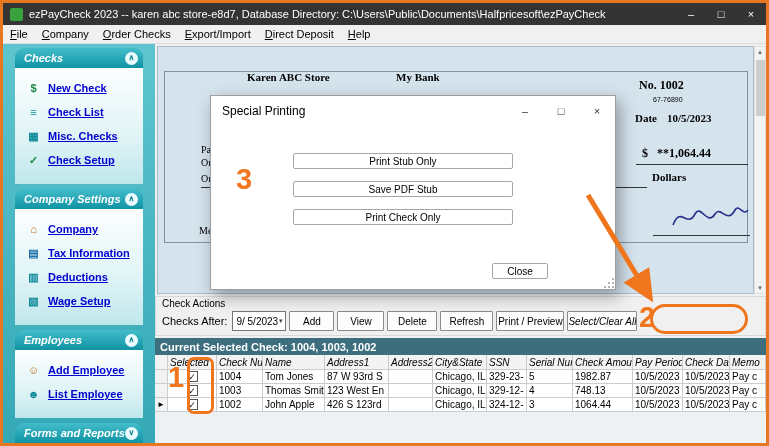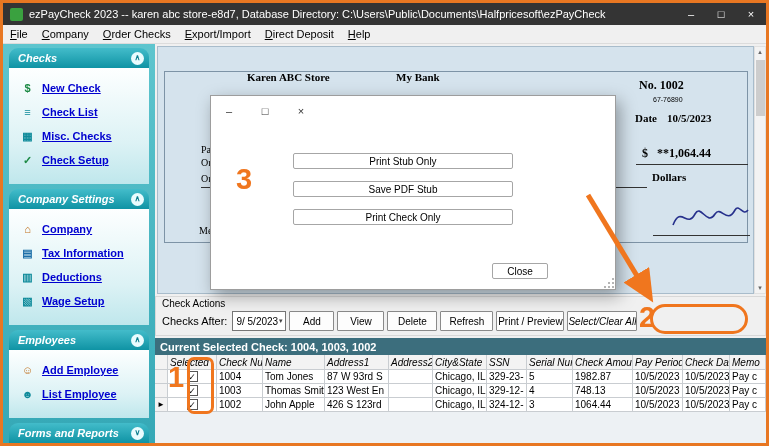--- a/index.html
+++ b/index.html
@@ -14,21 +14,21 @@
   .win-btn{ width:30px; text-align:center; font-size:11px; line-height:22px; cursor:default; }
 
   
   .menubar{ display:flex; align-items:center; height:19px; background:#f0f0f0; border-bottom:1px solid #dcdcdc; font-size:11px; }
   .menu-item{ padding:2px 7px; }
   .menu-item::first-letter{ text-decoration:underline; }
 
   .body{ display:flex; height:399px; }
 
   
-  .sidebar{ width:152px; flex:none; background:linear-gradient(180deg,#5ec5ce,#35a8b6); padding:4px 6px 0; display:flex; flex-direction:column; gap:5px; overflow:hidden; }
+  .sidebar{ width:152px; flex:none; background:linear-gradient(180deg,#5ec5ce,#35a8b6); padding:4px 12px 0; display:flex; flex-direction:column; gap:5px; overflow:hidden; }
   .section-header{ flex:none; height:20px; display:flex; align-items:center; padding:0 5px 0 9px;
     background:linear-gradient(180deg,#43bcca,#0f93a4); border-radius:9px 9px 0 0;
     color:#fff; font-size:11px; font-weight:bold; font-style:italic; }
   .chevron-circle{ margin-left:auto; width:13px; height:13px; border-radius:50%; background:#eafcfe; color:#0d7f8f;
     font-size:8px; line-height:12px; text-align:center; font-style:normal; font-weight:bold; }
   .section-body{ background:linear-gradient(180deg,#fdffff 0%,#dcf2f5 65%,#bfe7ec 100%); padding:9px 0 13px; display:flex; flex-direction:column; gap:2px; }
   .side-item{ display:flex; align-items:center; height:22px; padding-left:11px; }
   .side-icon{ width:15px; margin-right:7px; font-size:11px; font-weight:bold; text-align:center; }
   .side-label{ font-size:11px; font-weight:bold; color:#0000cf; text-decoration:underline; }
 
@@ -303,20 +303,21 @@
             </div>
           </div>
         <div class="grid-filler"></div>
       </div>
 
     </div>
   </div>
 
   <div class="dialog">
     <div class="dialog-titlebar">
+      <span class="dialog-title">Special Printing</span>
       <span class="dlg-ctrl">–</span>
       <span class="dlg-ctrl">□</span>
       <span class="dlg-ctrl">×</span>
     </div>
     <div>
         <button class="dlg-btn" style="top: 57px;">Print Stub Only</button>
         <button class="dlg-btn" style="top: 85px;">Save PDF Stub</button>
         <button class="dlg-btn" style="top: 113px;">Print Check Only</button>
       </div>
     <button class="dlg-btn close-btn">Close</button>

